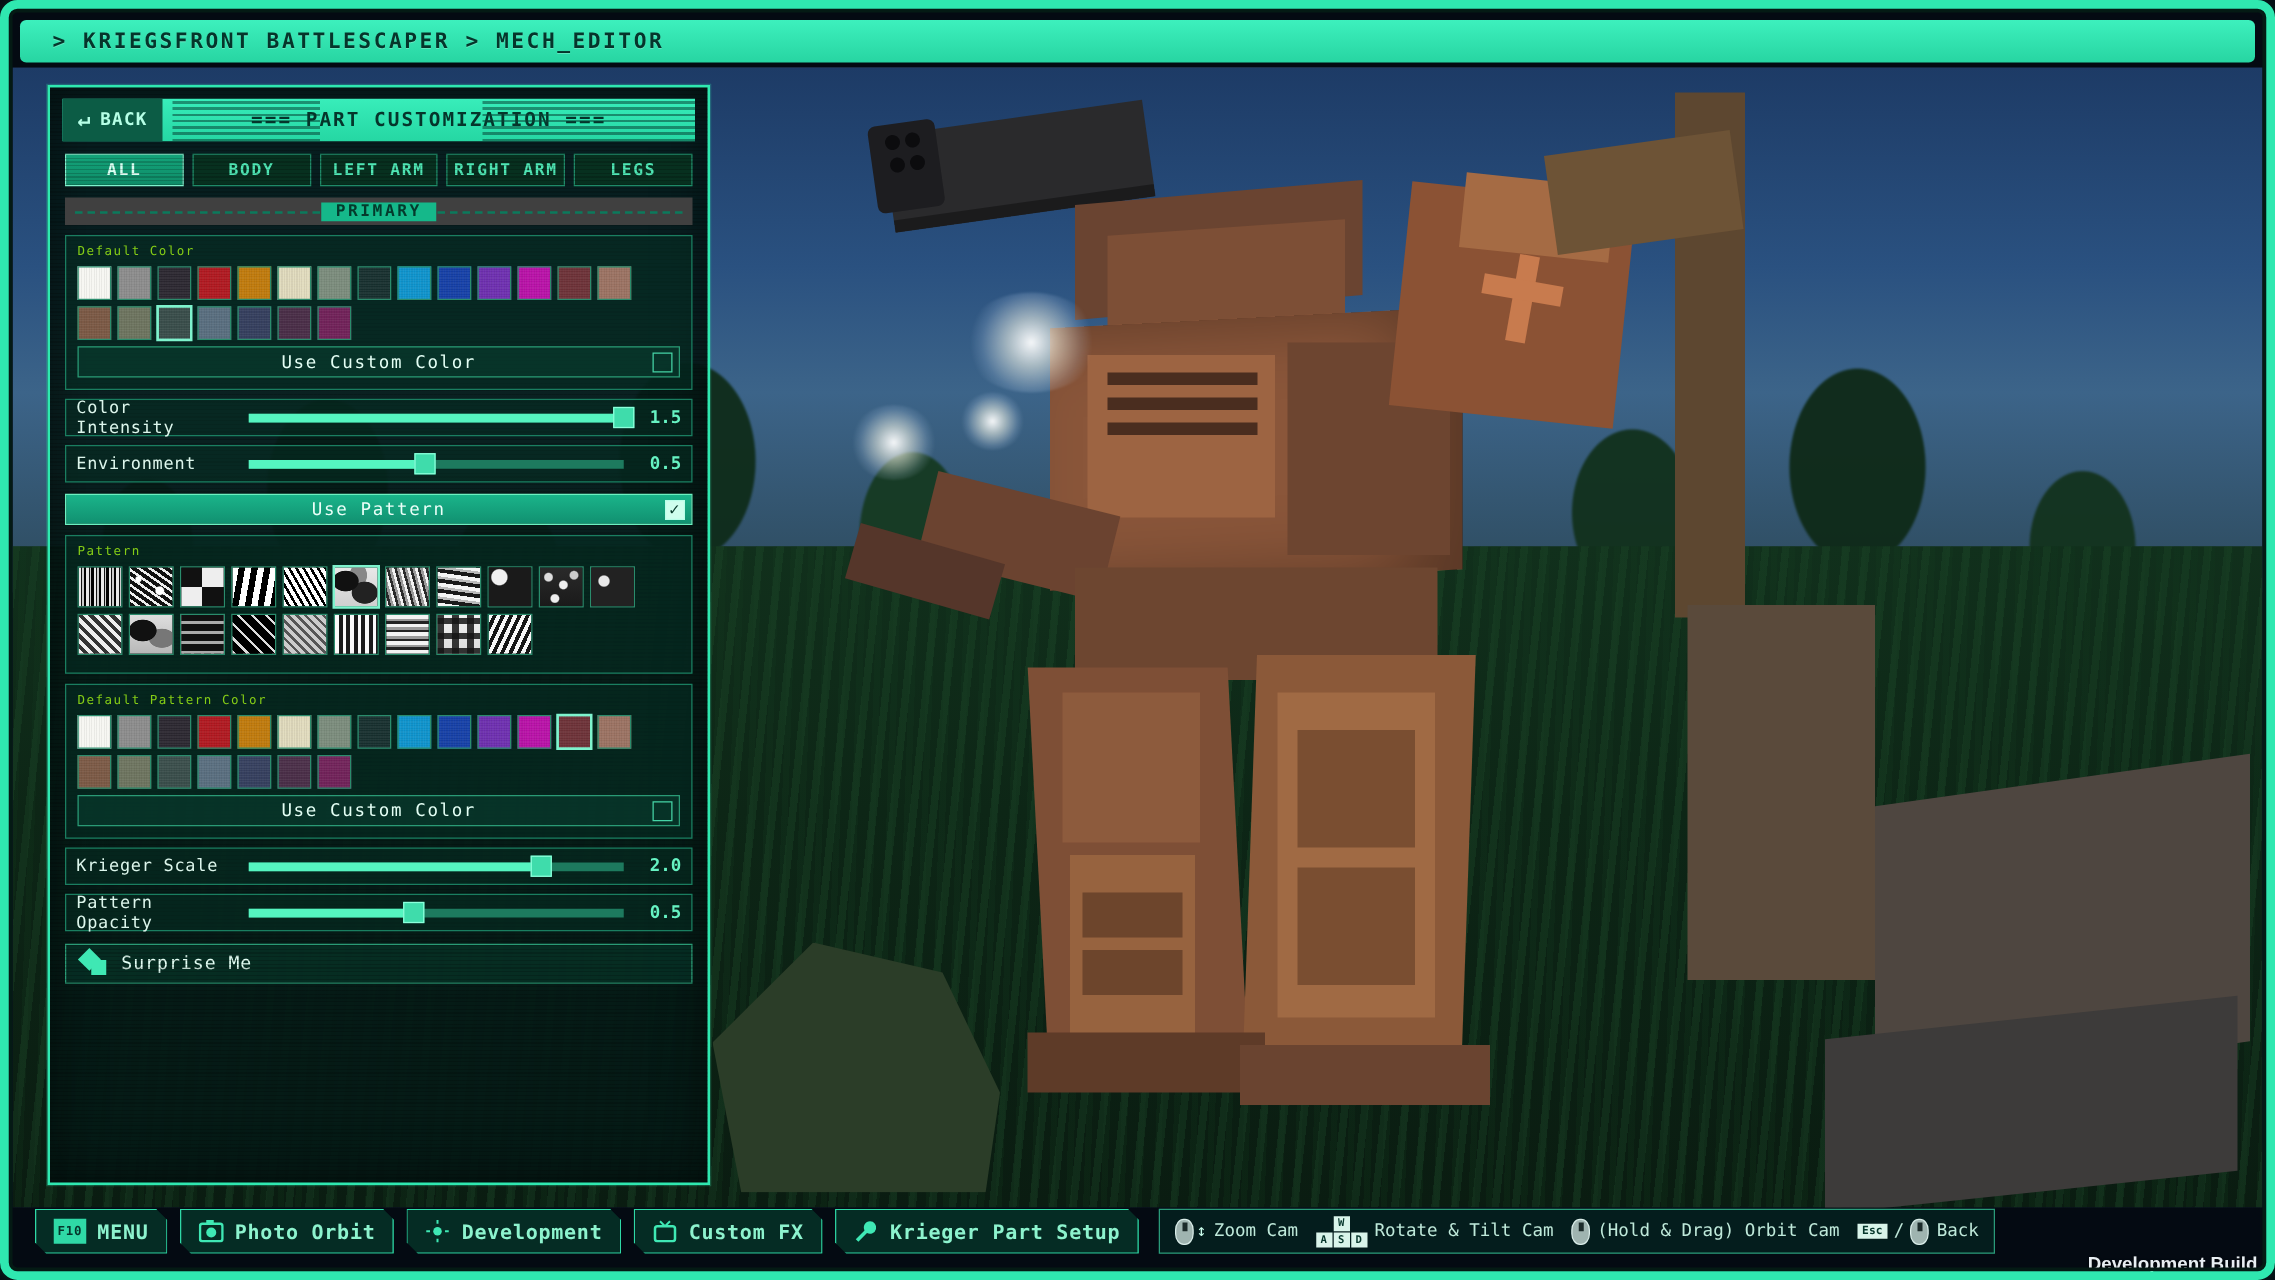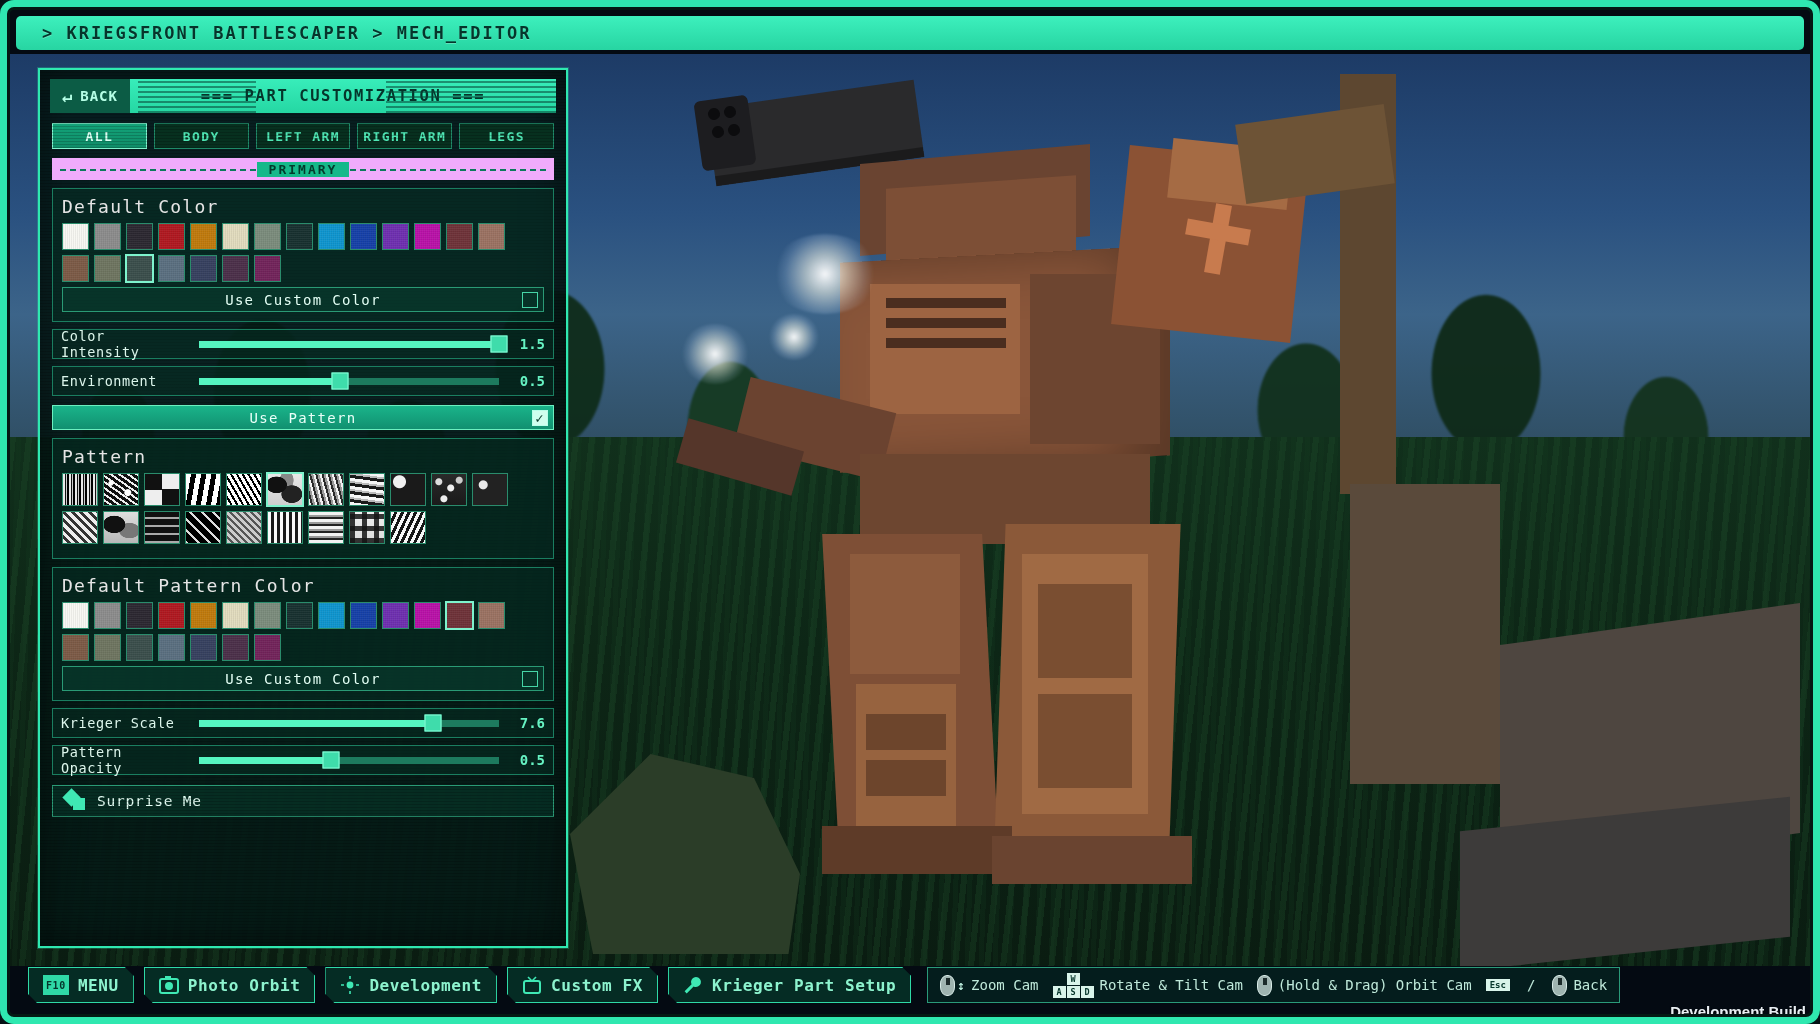--- a/index.html
+++ b/index.html
@@ -133,38 +133,38 @@
     flex:1; height:26px; display:flex;align-items:center;justify-content:center;
     border:1px solid #1f8a68; background:#07301f;
     color:#4fe6b4; font-size:13px; font-weight:bold; letter-spacing:1.4px;
     font-family:"DejaVu Sans Mono",monospace;
   }
   .tab.active{ background:#17c993; background:#1db98a; color:#d9fff2; border-color:#7ef3cd;
                background:linear-gradient(#13a379,#0f8c68); }
 
   
   .sectionbar{
-    margin:9px 12px 0 12px; height:22px; background:#f0abfc;
+    margin:9px 12px 0 12px; height:22px; background:#404040;
     display:flex;align-items:center;justify-content:center;
     color:#043a2c; font-size:13px; font-weight:bold; letter-spacing:2px;
     position:relative; overflow:hidden;
   }
   .sectionbar .dashes{
     position:absolute; left:8px; right:8px; top:50%; height:1px;
     border-top:2px dashed #0b7a5c; z-index:0;
   }
   .sectionbar span{ position:relative; z-index:1; background:#15b88a; padding:0 12px;}
 
   
   .group{
     margin:8px 12px 0 12px; border:1px solid #1a7e60;
     background:rgba(5,47,36,.55); padding:7px 9px 9px 9px; position:relative;
   }
   .group-title{
-    color:#e5e5e5; font-size:18px; letter-spacing:1.2px; margin-bottom:6px;
+    color:#84cc16; font-size:10px; letter-spacing:1.2px; margin-bottom:6px;
     font-family:"DejaVu Sans Mono",monospace;
   }
 
   .sw-row{ display:flex; gap:5px; margin-bottom:5px; }
   .sw{
     width:27px;height:27px; border:1px solid #2a8c6c; position:relative;
   }
   .sw.sel{ outline:2px solid #7ef3cd; outline-offset:-1px; border-color:#7ef3cd;}
   .sw:after{
     content:""; position:absolute; inset:0;
@@ -552,21 +552,21 @@
       </div>
     </div>
 
     <div id="sliders-pattern">
         <div class="sliderrow">
           <div class="lbl">Krieger Scale</div>
           <div class="track">
             <div class="fill" style="width:78%"></div>
             <div class="knob" style="left:78%"></div>
           </div>
-          <div class="val">7.6</div>
+          <div class="val">2.0</div>
         </div>
         <div class="sliderrow">
           <div class="lbl">Pattern Opacity</div>
           <div class="track">
             <div class="fill" style="width:44%"></div>
             <div class="knob" style="left:44%"></div>
           </div>
           <div class="val">0.5</div>
         </div>
       </div>
@@ -638,21 +638,21 @@
           </span>
           <span>Rotate &amp; Tilt Cam</span>
         </div>
         <div class="hint">
           <span style="display: inline-flex; align-items: center; gap: 2px;">
             <span class="mouse"></span>
           </span>
           <span>(Hold &amp; Drag) Orbit Cam</span>
         </div>
         <div class="hint">
-          <span style="display: inline-flex; align-items: center; gap: 14px;">
+          <span style="display: inline-flex; align-items: center; gap: 2px;">
             <span class="esckey">Esc</span>
             <span style="color:#bfe9da;padding:0 3px;">/</span>
             <span class="mouse"></span>
           </span>
           <span>Back</span>
         </div>
       </div>
     </div>
 
   <div id="devbuild">Development Build</div>

